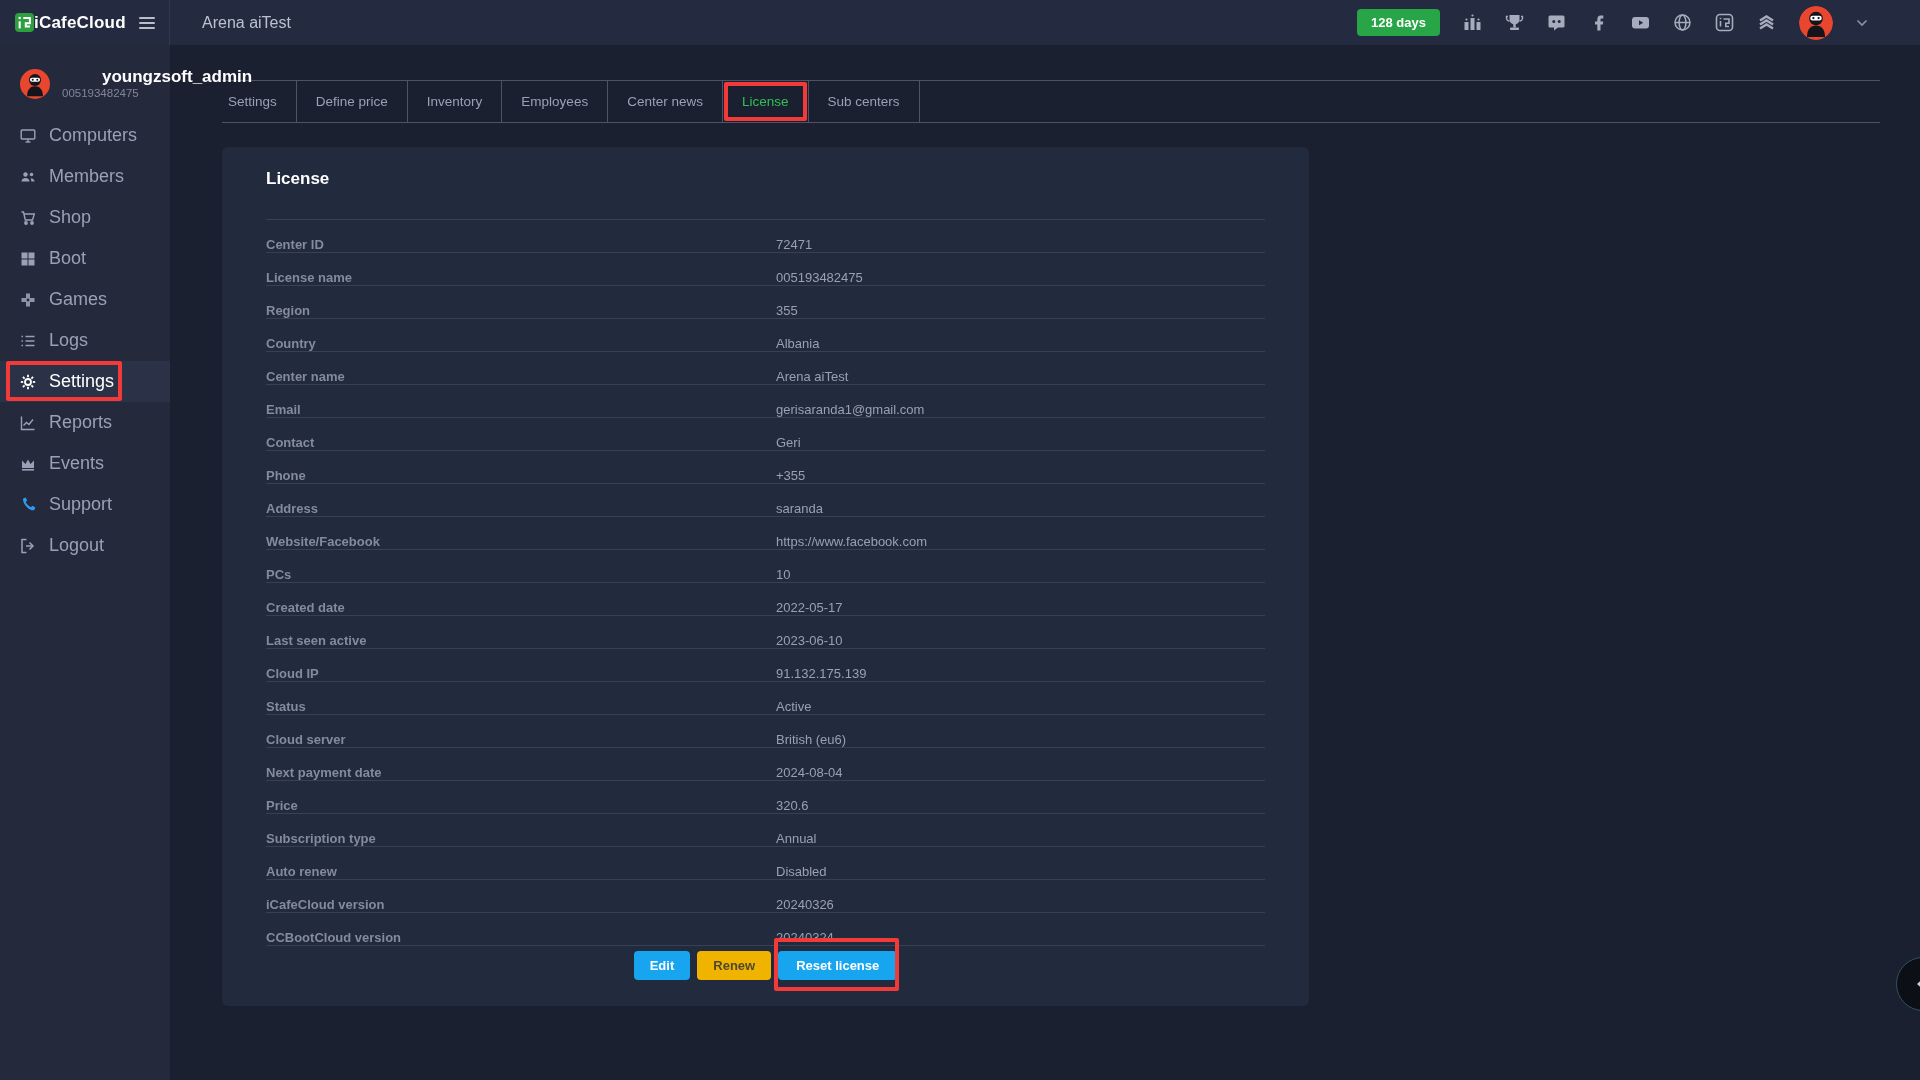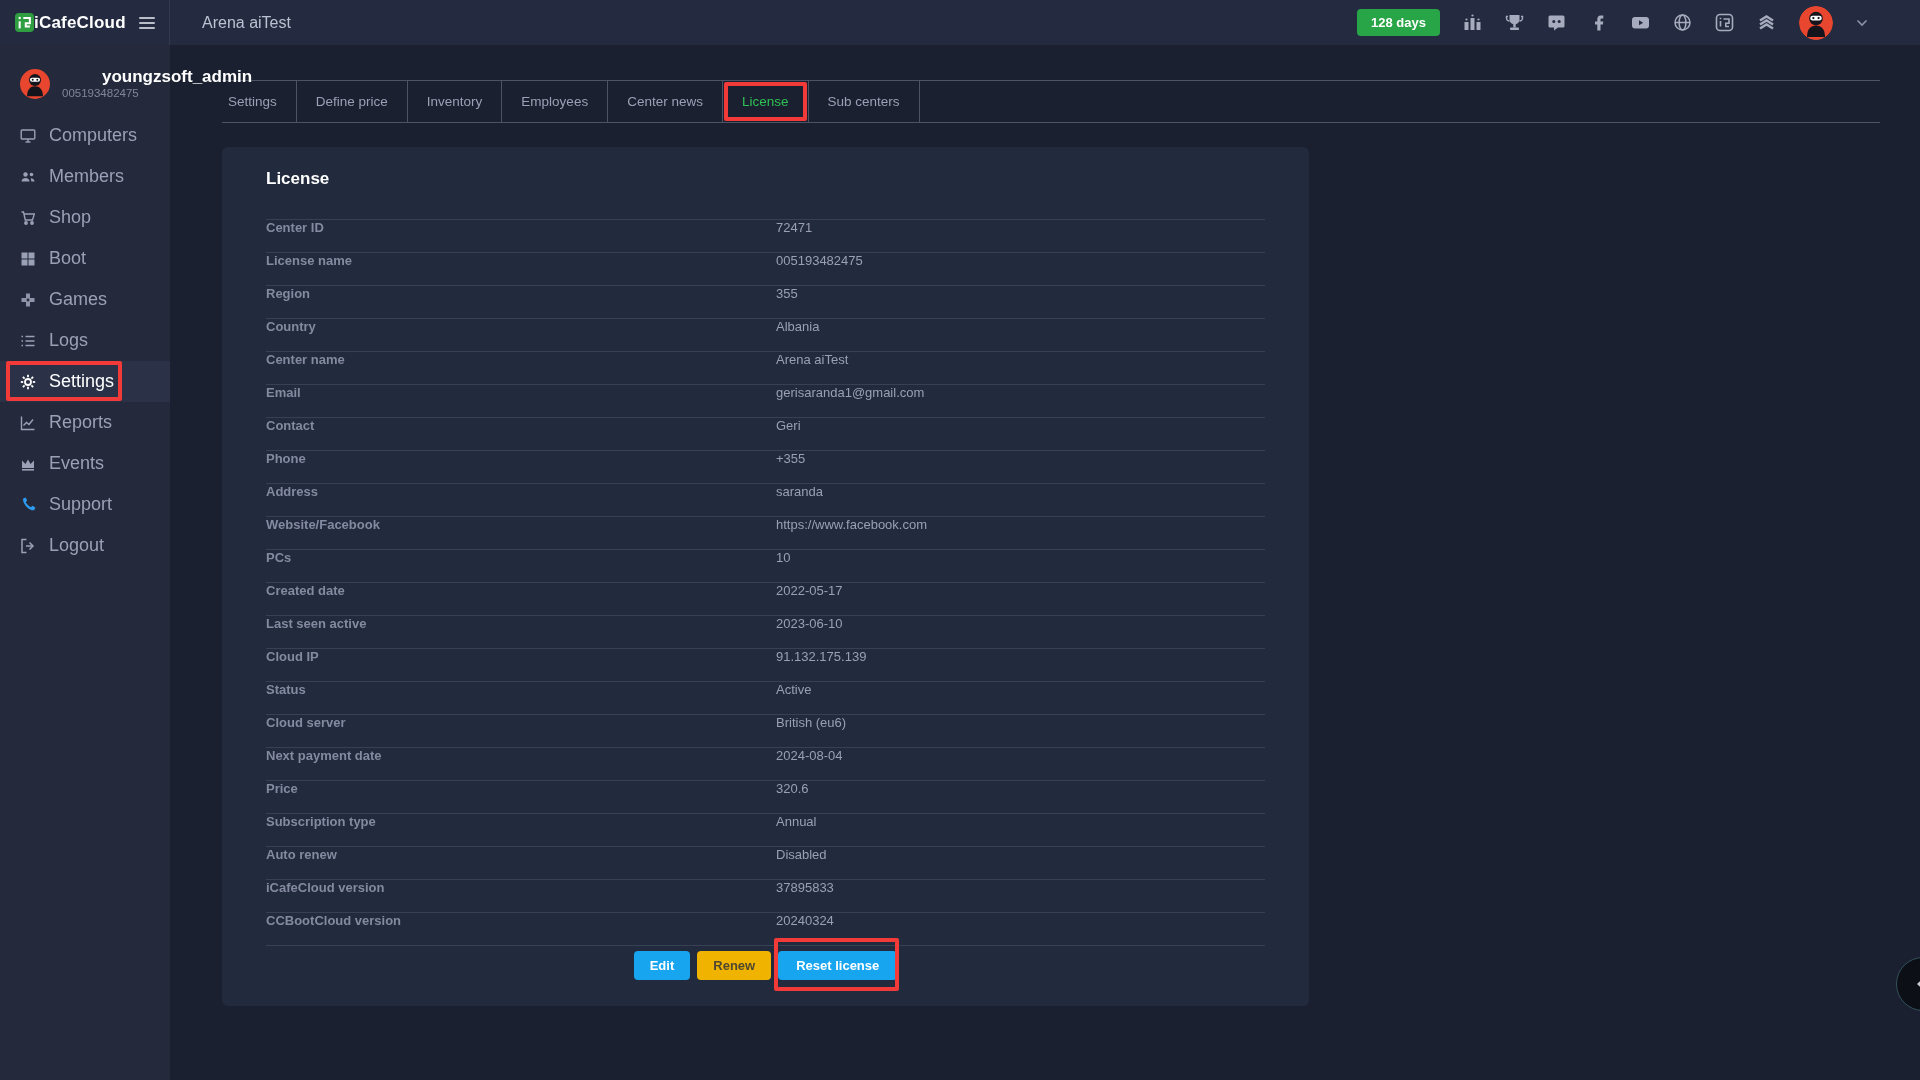--- a/index.html
+++ b/index.html
@@ -45,21 +45,21 @@
           border-top:1px solid rgba(140,146,166,0.45);border-bottom:1px solid rgba(140,146,166,0.45);}
   .tab{display:flex;align-items:center;padding:0 19px;font-size:13.5px;color:#9aa0b5;cursor:pointer;position:relative;
        border-right:1px solid rgba(140,146,166,0.45);}
   .tab:first-child{padding-left:6px;}
   .tab.active{color:#2ec152;}
   
   .card{margin:24px 0 0 52px;width:1087px;min-height:849px;box-sizing:border-box;background:#222a3e;border-radius:6px;
         padding:22px 44px 26px;}
   .card-title{margin:0 0 30px;font-size:17px;font-weight:bold;color:#ffffff;}
   .lic-table{border-top:1px solid rgba(160,166,186,0.18);}
-  .lic-row{height:32px;display:flex;align-items:flex-start;border-bottom:1px solid rgba(160,166,186,0.18);font-size:13px;}
+  .lic-row{height:32px;display:flex;align-items:flex-end;border-bottom:1px solid rgba(160,166,186,0.18);font-size:13px;}
   .lic-label{width:510px;flex:none;font-weight:bold;color:#848aa0;}
   .lic-value{color:#9aa0b2;}
   .actions{margin-top:5px;display:flex;justify-content:center;align-items:center;gap:7px;}
   .btn{height:29px;border:none;border-radius:4px;padding:0 16px;font-family:inherit;font-size:13px;font-weight:bold;cursor:pointer;}
   .btn-blue{background:#18a5f0;color:#ffffff;}
   .btn-yellow{background:#f0b400;color:#4f4730;}
   .reset-wrap{position:relative;display:inline-block;}
   
   .fab{position:absolute;left:1896px;top:957px;width:52px;height:52px;border-radius:50%;background:#0c1016;
        border:1px solid #32505a;color:#c9cedd;display:flex;align-items:center;justify-content:center;z-index:6;cursor:pointer;}
@@ -389,21 +389,21 @@
       <div class="lic-row">
           <span class="lic-label">Subscription type</span>
           <span class="lic-value">Annual</span>
         </div>
       <div class="lic-row">
           <span class="lic-label">Auto renew</span>
           <span class="lic-value">Disabled</span>
         </div>
       <div class="lic-row">
           <span class="lic-label">iCafeCloud version</span>
-          <span class="lic-value">37895833</span>
+          <span class="lic-value">20240326</span>
         </div>
       <div class="lic-row">
           <span class="lic-label">CCBootCloud version</span>
           <span class="lic-value">20240324</span>
         </div>
     </div>
 
     <div class="actions">
       <button class="btn btn-blue">Edit</button>
       <button class="btn btn-yellow">Renew</button>

